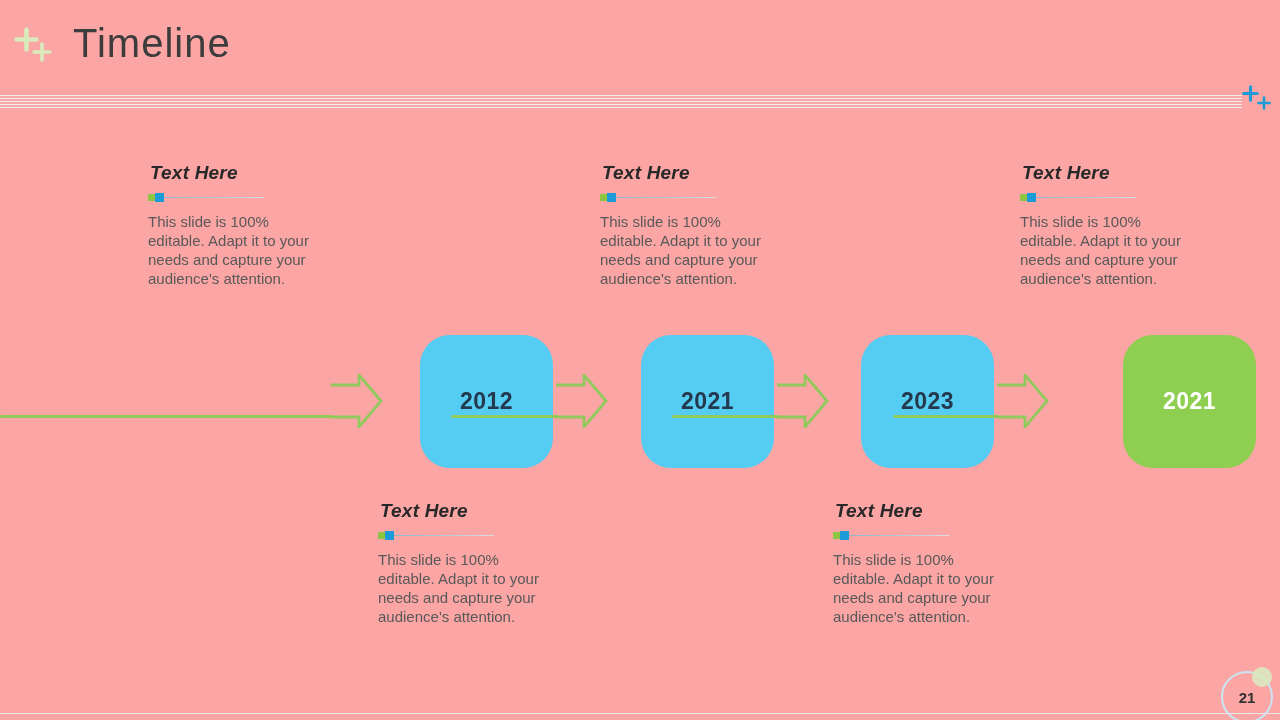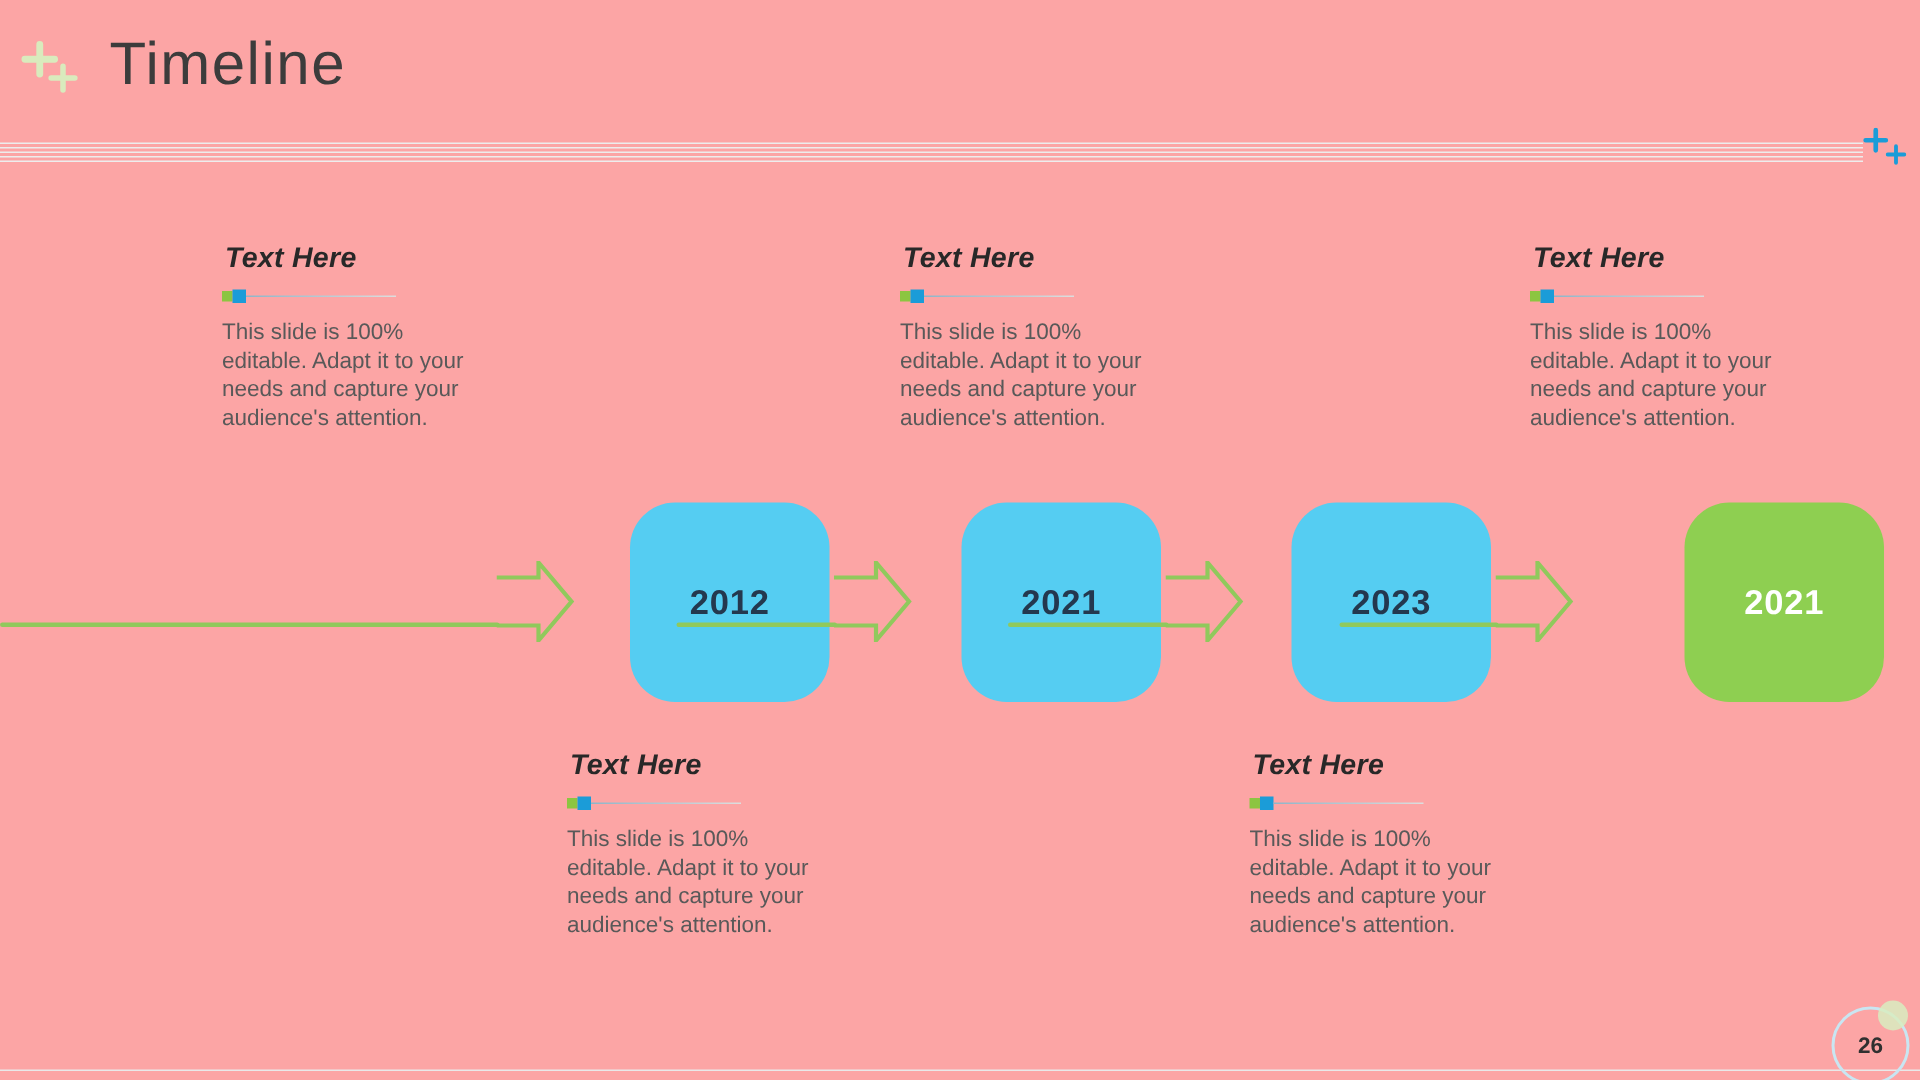--- a/index.html
+++ b/index.html
@@ -163,17 +163,17 @@
     </svg>
   <svg class="arrow a2" viewBox="0 0 52 54">
       <path d="M0 11 H28 V1 L50 27 L28 53 V43 H0"></path>
     </svg>
   <svg class="arrow a3" viewBox="0 0 52 54">
       <path d="M0 11 H28 V1 L50 27 L28 53 V43 H0"></path>
     </svg>
 
   <div class="badge-blob"></div>
   <div class="badge-ring">
-    <span>26</span>
+    <span>21</span>
   </div>
 
   <div class="bottom-rule"></div>
 </div>
 
 </body></html>

